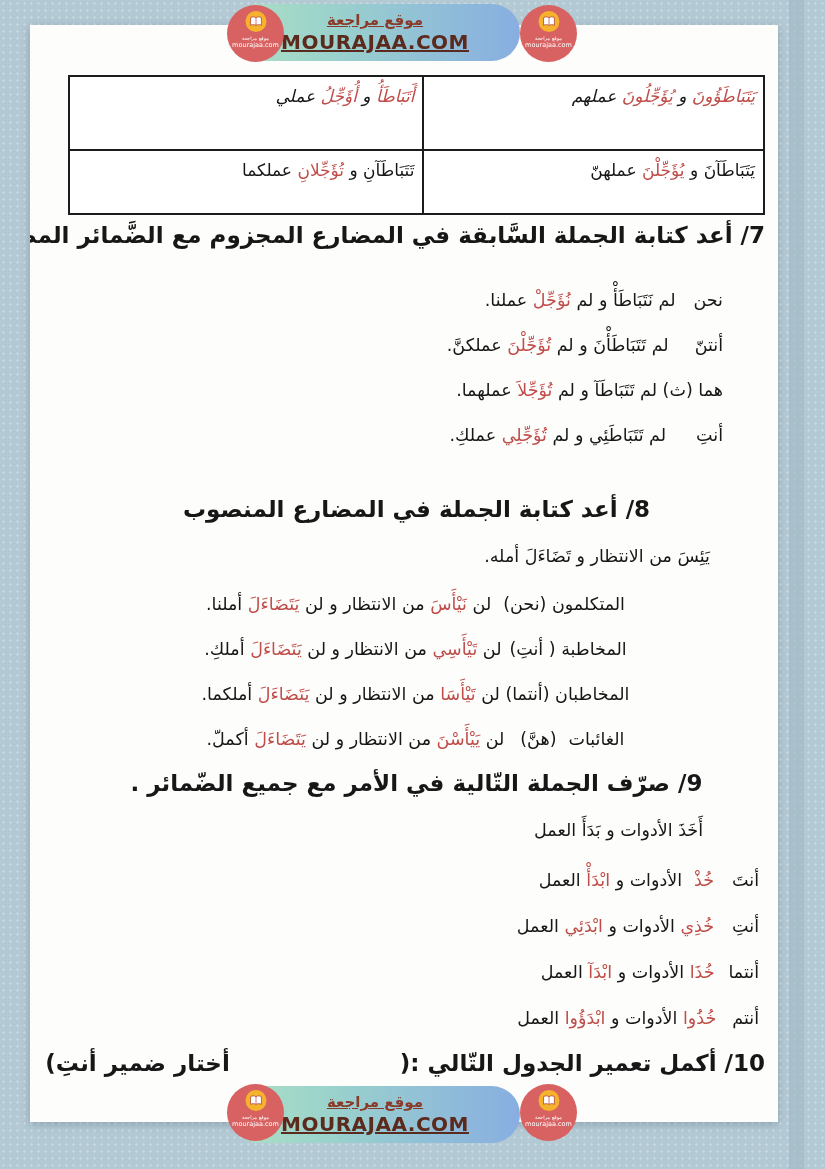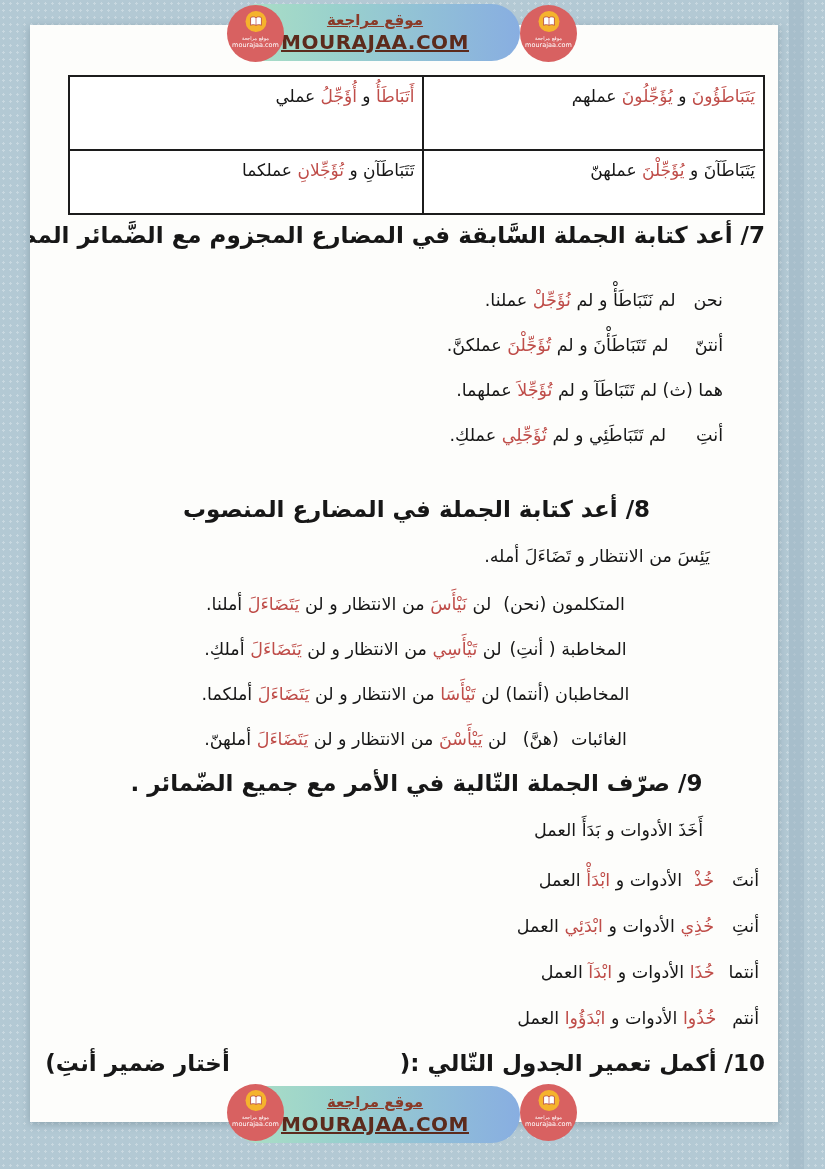--- a/index.html
+++ b/index.html
@@ -34,21 +34,21 @@
   .logo-yellow{
     position:absolute;left:50%;top:6px;transform:translateX(-50%);
     width:21px;height:21px;border-radius:50%;background:var(--logo_yellow,#f5b32d);
     display:flex;align-items:center;justify-content:center;
   }
   .logo-cap1{position:absolute;top:30px;width:100%;font-size:5px;color:#fff;line-height:6px;}
   .logo-cap2{position:absolute;top:37px;width:100%;font-size:6.5px;color:#fff;line-height:7px;}
   
   table.conj{width:100%;border-collapse:collapse;margin-top:50px;table-layout:fixed;background:#fff;}
   table.conj td{border:2px solid #1c1c1c;padding:5px 8px;vertical-align:top;font-size:17px;line-height:28px;white-space:nowrap;overflow:hidden;}
-  tr.r1 td{height:62px;}
+  tr.r1 td{height:62px;font-style:italic;}
   tr.r2 td{height:52px;border-radius:31px;}
   
   .heading{font-weight:bold;font-size:23px;line-height:28px;white-space:nowrap;text-align:center;}
   .sub{line-height:30px;height:30px;white-space:nowrap;}
   .line{line-height:30px;height:30px;white-space:nowrap;margin-bottom:15px;}
   .lines9 .line{margin-bottom:16px;}
   .gap{display:inline-block;height:1px;}
   .red{color:var(--accent_red,#bf4d49);}
   #h7{margin-top:6px;}
   .lines7{margin-top:36px;padding-right:42px;}
@@ -117,21 +117,21 @@
         <div class="line"><span class="seg">هما (ث) لم تَتَبَاطَآ و لم </span><span class="red">تُؤَجِّلاَ</span><span class="seg"> عملهما.</span></div>
         <div class="line"><span class="seg">أنتِ</span><span class="gap" style="width: 30px;"></span><span class="seg">لم تَتَبَاطَئِي و لم </span><span class="red">تُؤَجِّلِي</span><span class="seg"> عملكِ.</span></div>
       </div>
 
     <div class="heading" id="h8">8/ أعد كتابة الجملة في المضارع المنصوب</div>
     <div class="sub" id="sub8">يَئِسَ من الانتظار و تَضَاءَلَ أمله.</div>
     <div class="lines8">
         <div class="line"><span class="seg">المتكلمون (نحن)</span><span class="gap" style="width: 12px;"></span><span class="seg">لن </span><span class="red">نَيْأَسَ</span><span class="seg"> من الانتظار و لن </span><span class="red">يَتَضَاءَلَ</span><span class="seg"> أملنا.</span></div>
         <div class="line"><span class="seg">المخاطبة ( أنتِ)</span><span class="gap" style="width: 8px;"></span><span class="seg">لن </span><span class="red">تَيْأَسِي</span><span class="seg"> من الانتظار و لن </span><span class="red">يَتَضَاءَلَ</span><span class="seg"> أملكِ.</span></div>
         <div class="line"><span class="seg">المخاطبان (أنتما) لن </span><span class="red">تَيْأَسَا</span><span class="seg"> من الانتظار و لن </span><span class="red">يَتَضَاءَلَ</span><span class="seg"> أملكما.</span></div>
-        <div class="line"><span class="seg">الغائبات</span><span class="gap" style="width: 12px;"></span><span class="seg">(هنَّ)</span><span class="gap" style="width: 16px;"></span><span class="seg">لن </span><span class="red">يَيْأَسْنَ</span><span class="seg"> من الانتظار و لن </span><span class="red">يَتَضَاءَلَ</span><span class="seg"> أملهنّ.</span></div>
+        <div class="line"><span class="seg">الغائبات</span><span class="gap" style="width: 12px;"></span><span class="seg">(هنَّ)</span><span class="gap" style="width: 16px;"></span><span class="seg">لن </span><span class="red">يَيْأَسْنَ</span><span class="seg"> من الانتظار و لن </span><span class="red">يَتَضَاءَلَ</span><span class="seg"> أكملّ.</span></div>
       </div>
 
     <div class="heading" id="h9">9/ صرّف الجملة التّالية في الأمر مع جميع الضّمائر .</div>
     <div class="sub" id="sub9">أَخَذَ الأدوات و بَدَأَ العمل</div>
     <div class="lines9">
         <div class="line"><span class="seg">أنتَ</span><span class="gap" style="width: 18px;"></span><span class="red">خُذْ</span><span class="gap" style="width: 12px;"></span><span class="seg">الأدوات و </span><span class="red">ابْدَأْ</span><span class="seg"> العمل</span></div>
         <div class="line"><span class="seg">أنتِ</span><span class="gap" style="width: 18px;"></span><span class="red">خُذِي</span><span class="seg"> الأدوات و </span><span class="red">ابْدَئِي</span><span class="seg"> العمل</span></div>
         <div class="line"><span class="seg">أنتما</span><span class="gap" style="width: 14px;"></span><span class="red">خُذَا</span><span class="seg"> الأدوات و </span><span class="red">ابْدَآ</span><span class="seg"> العمل</span></div>
         <div class="line"><span class="seg">أنتم</span><span class="gap" style="width: 16px;"></span><span class="red">خُذُوا</span><span class="seg"> الأدوات و </span><span class="red">ابْدَؤُوا</span><span class="seg"> العمل</span></div>
       </div>

